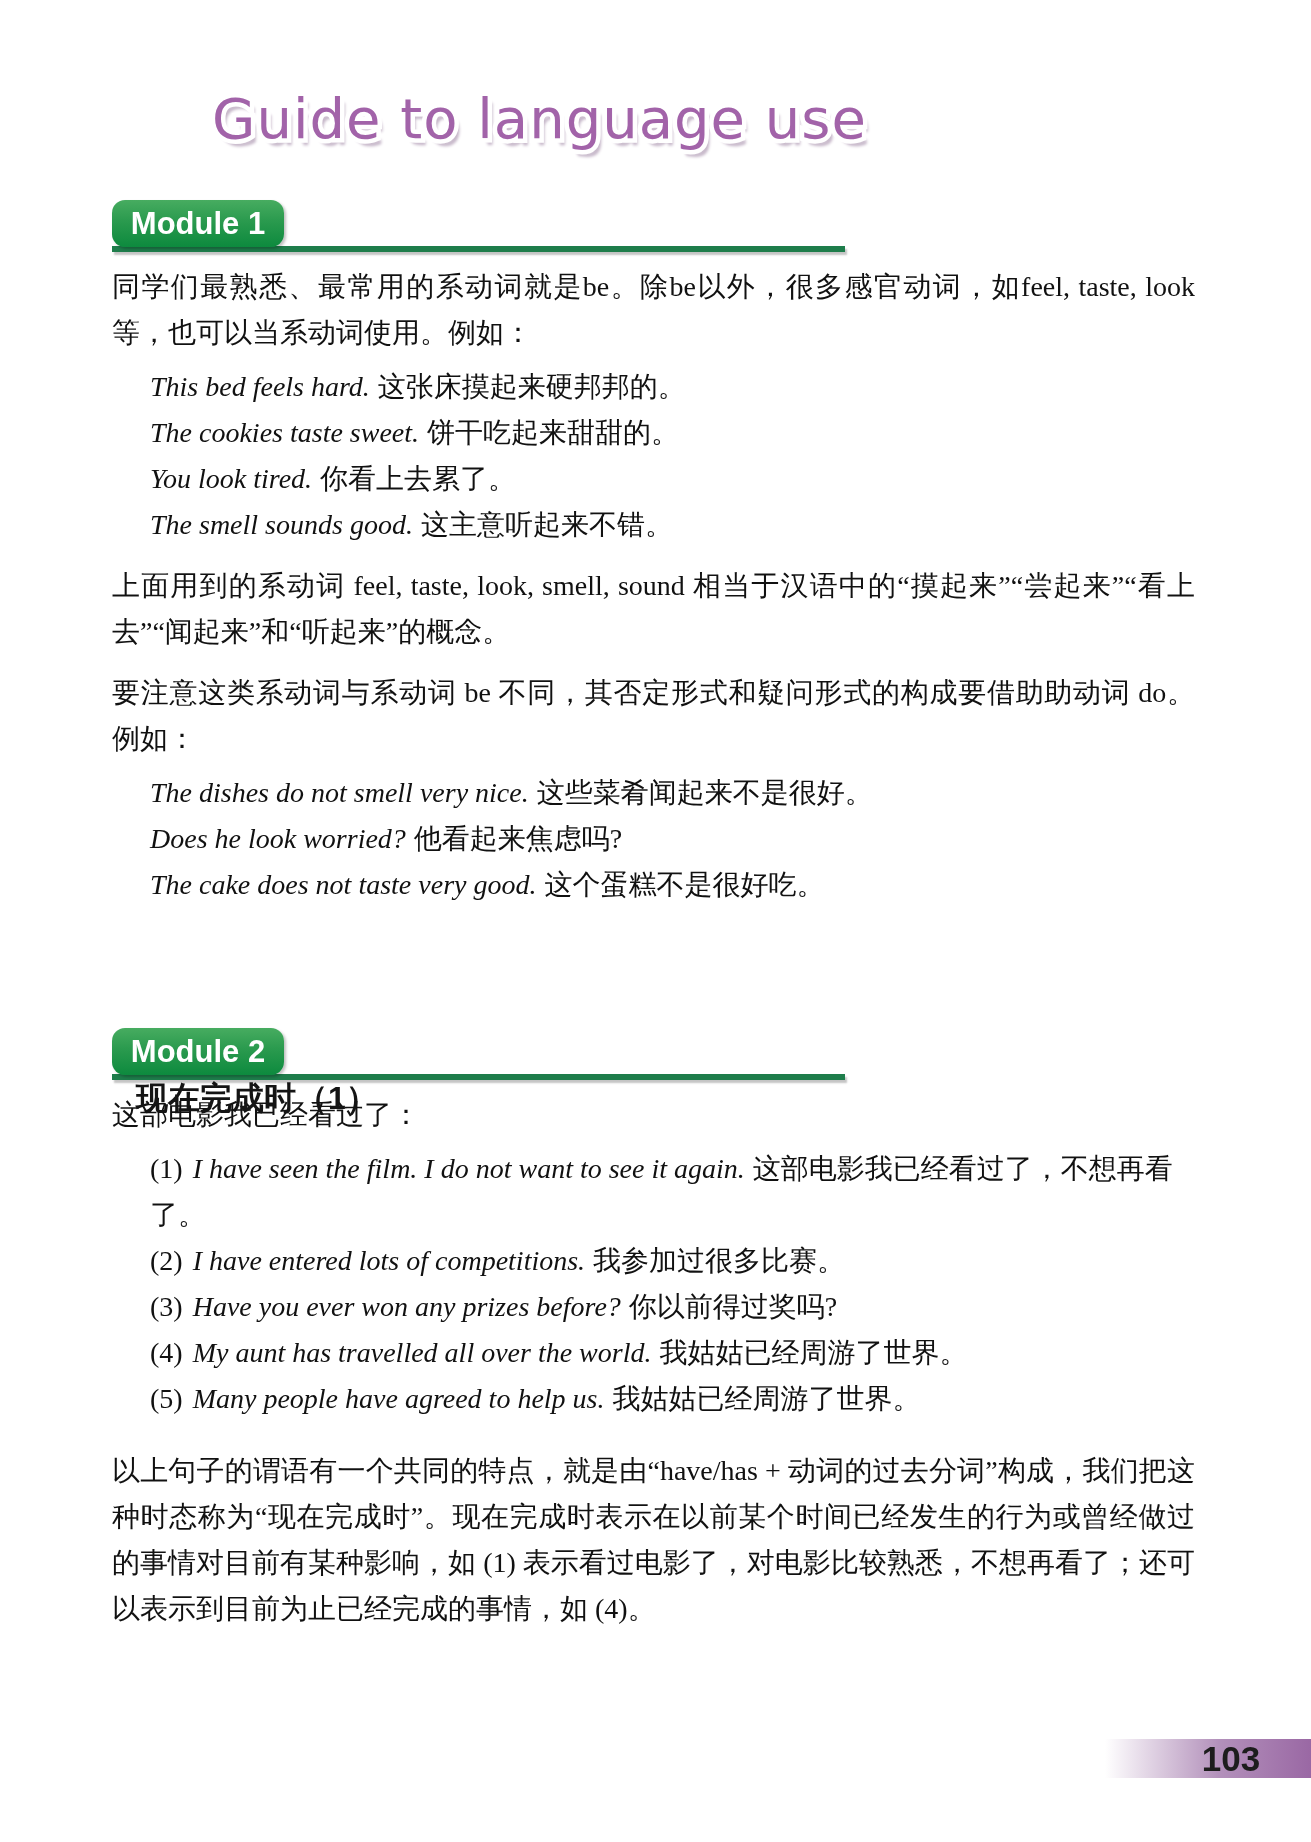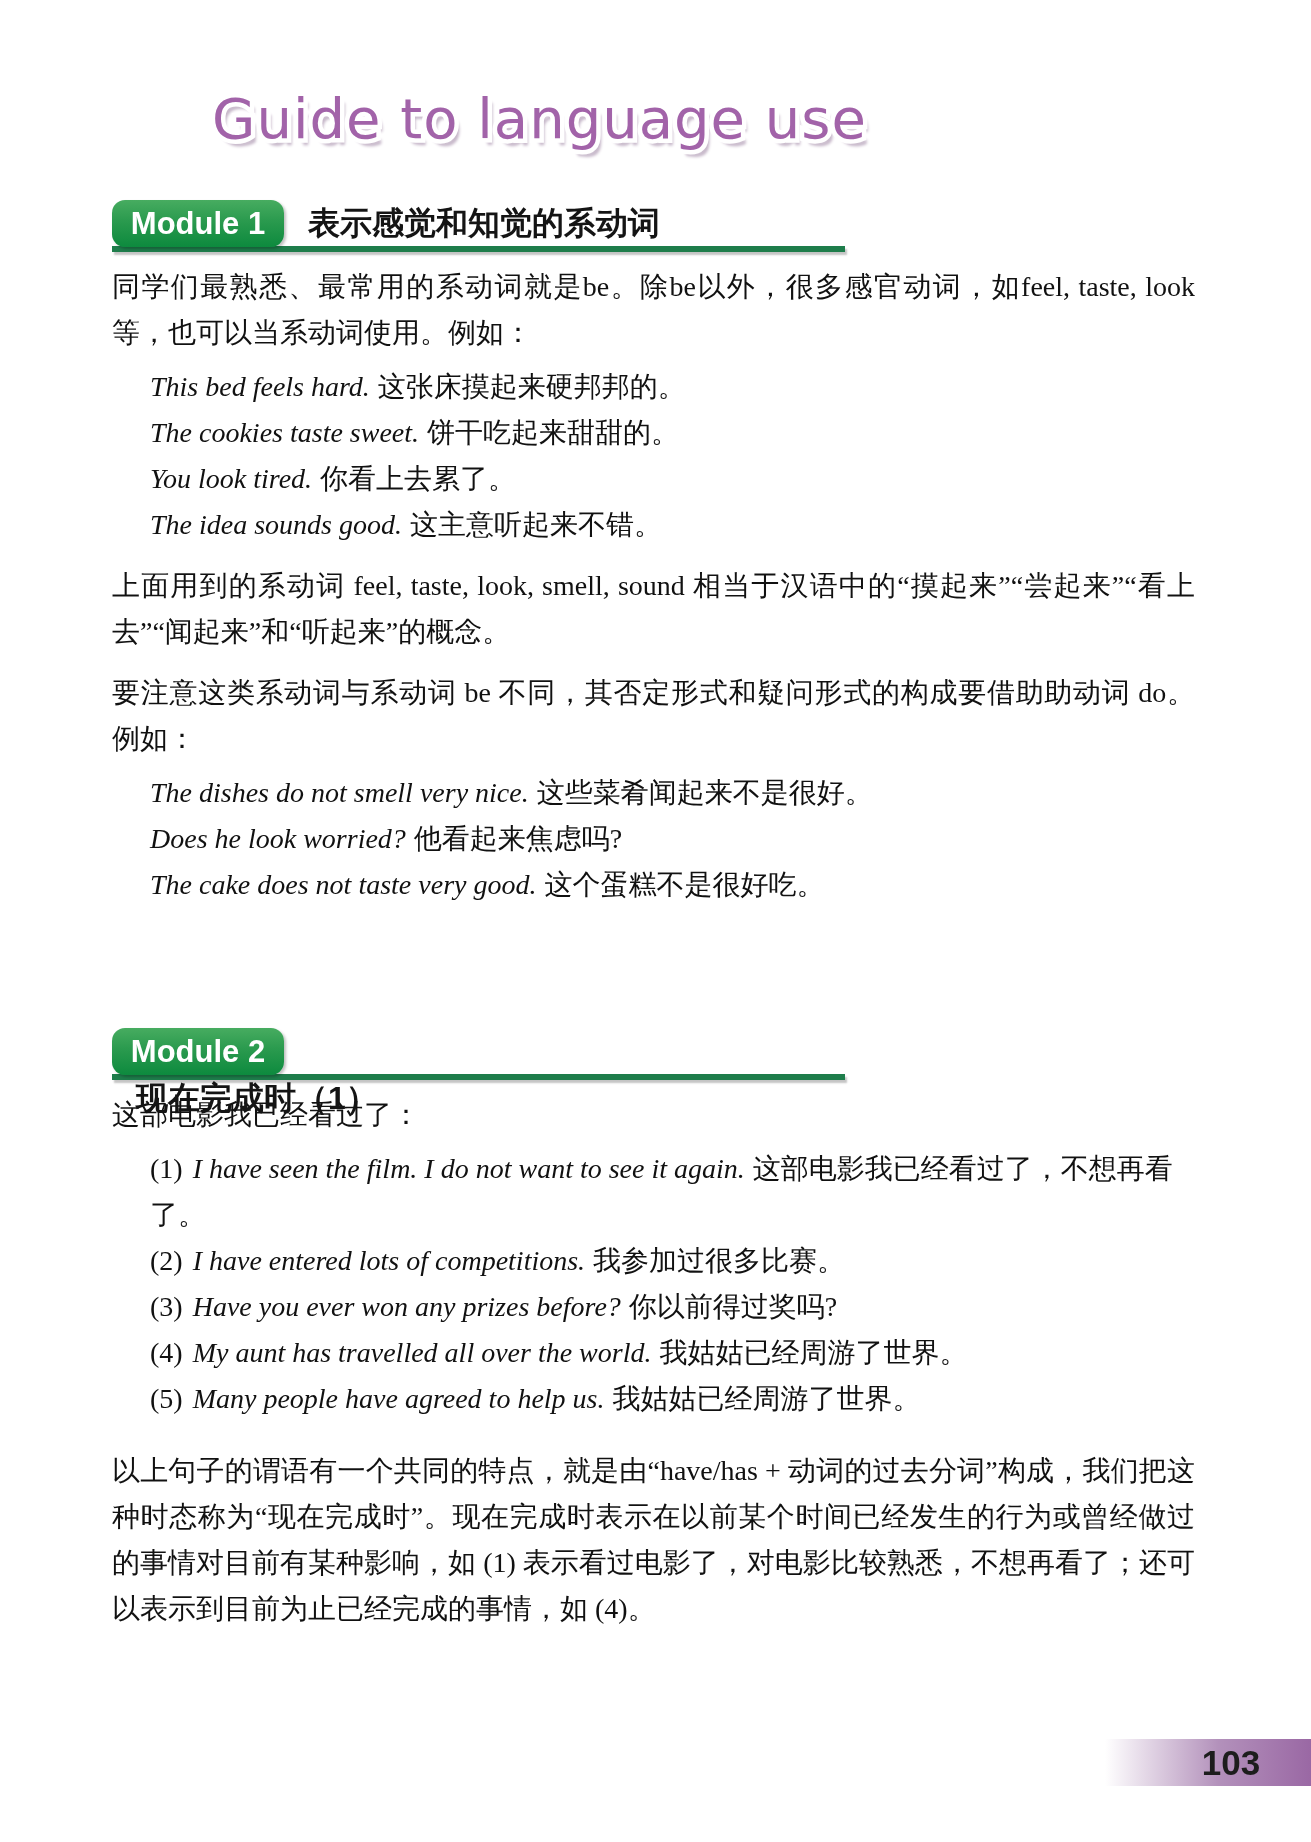--- a/index.html
+++ b/index.html
@@ -46,21 +46,21 @@
     font-size:28px;line-height:46px;margin:15px 0 0 0;
     text-align:justify;
   }
   .examples{margin:8px 0 0 0;}
   .example-line{font-size:28px;line-height:46px;padding-left:38px;}
   .en{font-style:italic;}
   .zh{font-style:normal;margin-left:8px;}
   .num{font-style:normal;margin-right:10px;}
   
   .page-bar{
-    position:absolute;top:1739px;right:0;width:206px;height:47px;
+    position:absolute;top:1739px;right:0;width:206px;height:39px;
     background:linear-gradient(to right,rgba(154,104,164,0) 0%, #b391bb 55%, #9a68a4 100%);
     display:flex;align-items:center;justify-content:center;
   }
   .page-num{
     font-family:"Liberation Sans","DejaVu Sans",sans-serif;
     font-weight:bold;font-size:35px;color:#1d1d1d;padding-left:46px;
   }
 </style>
 </head>
 <body>
@@ -68,30 +68,29 @@
 <div class="title-wrap">
   <span class="title-layer title-stroke">Guide to language use</span>
   <span class="title-layer title-fill">Guide to language use</span>
 </div>
 
 <div class="content">
 
   <div class="module-header first">
     <div class="module-rule"></div>
     <div class="module-badge">Module 1</div>
-    <div class="module-heading">表示感觉和知觉的系动词</div>
   </div>
 
   <p class="body">同学们最熟悉、最常用的系动词就是be。除be以外，很多感官动词，如feel, taste, look等，也可以当系动词使用。例如：</p>
 
   <div class="examples">
     <div class="example-line"><span class="en">This bed feels hard.</span><span class="zh">这张床摸起来硬邦邦的。</span></div>
     <div class="example-line"><span class="en">The cookies taste sweet.</span><span class="zh">饼干吃起来甜甜的。</span></div>
     <div class="example-line"><span class="en">You look tired.</span><span class="zh">你看上去累了。</span></div>
-    <div class="example-line"><span class="en">The idea sounds good.</span><span class="zh">这主意听起来不错。</span></div>
+    <div class="example-line"><span class="en">The smell sounds good.</span><span class="zh">这主意听起来不错。</span></div>
   </div>
 
   <p class="body">上面用到的系动词 feel, taste, look, smell, sound 相当于汉语中的“摸起来”“尝起来”“看上去”“闻起来”和“听起来”的概念。</p>
   <p class="body">要注意这类系动词与系动词 be 不同，其否定形式和疑问形式的构成要借助助动词 do。例如：</p>
 
   <div class="examples">
     <div class="example-line"><span class="en">The dishes do not smell very nice.</span><span class="zh">这些菜肴闻起来不是很好。</span></div>
     <div class="example-line"><span class="en">Does he look worried?</span><span class="zh">他看起来焦虑吗?</span></div>
     <div class="example-line"><span class="en">The cake does not taste very good.</span><span class="zh">这个蛋糕不是很好吃。</span></div>
   </div>

